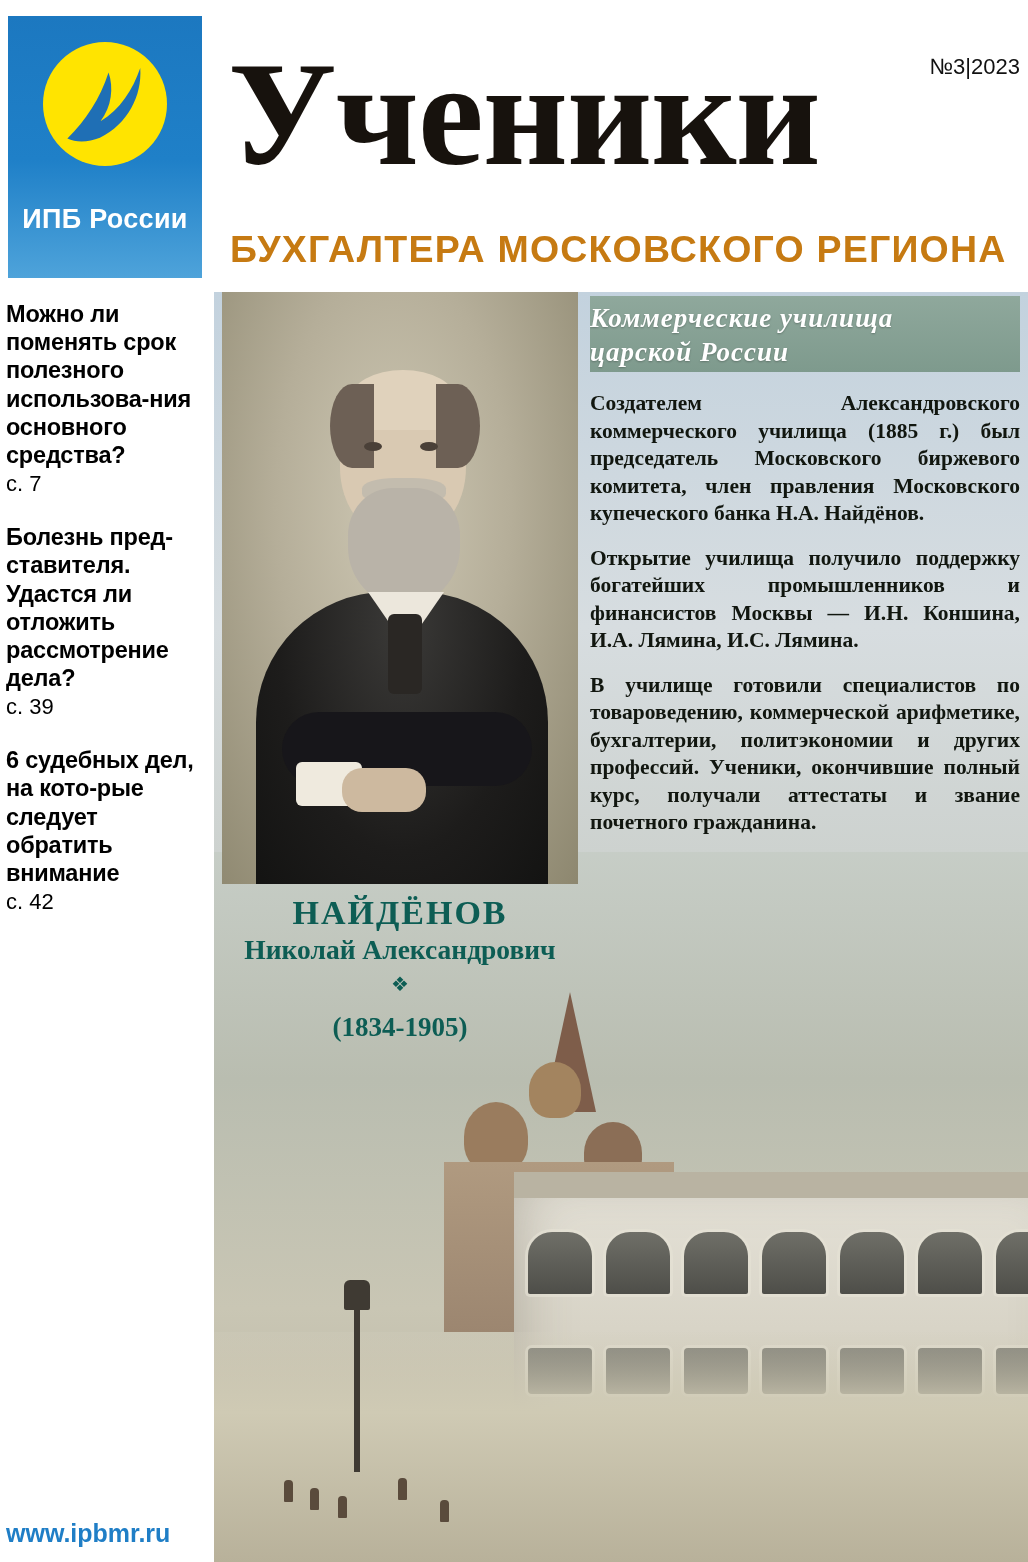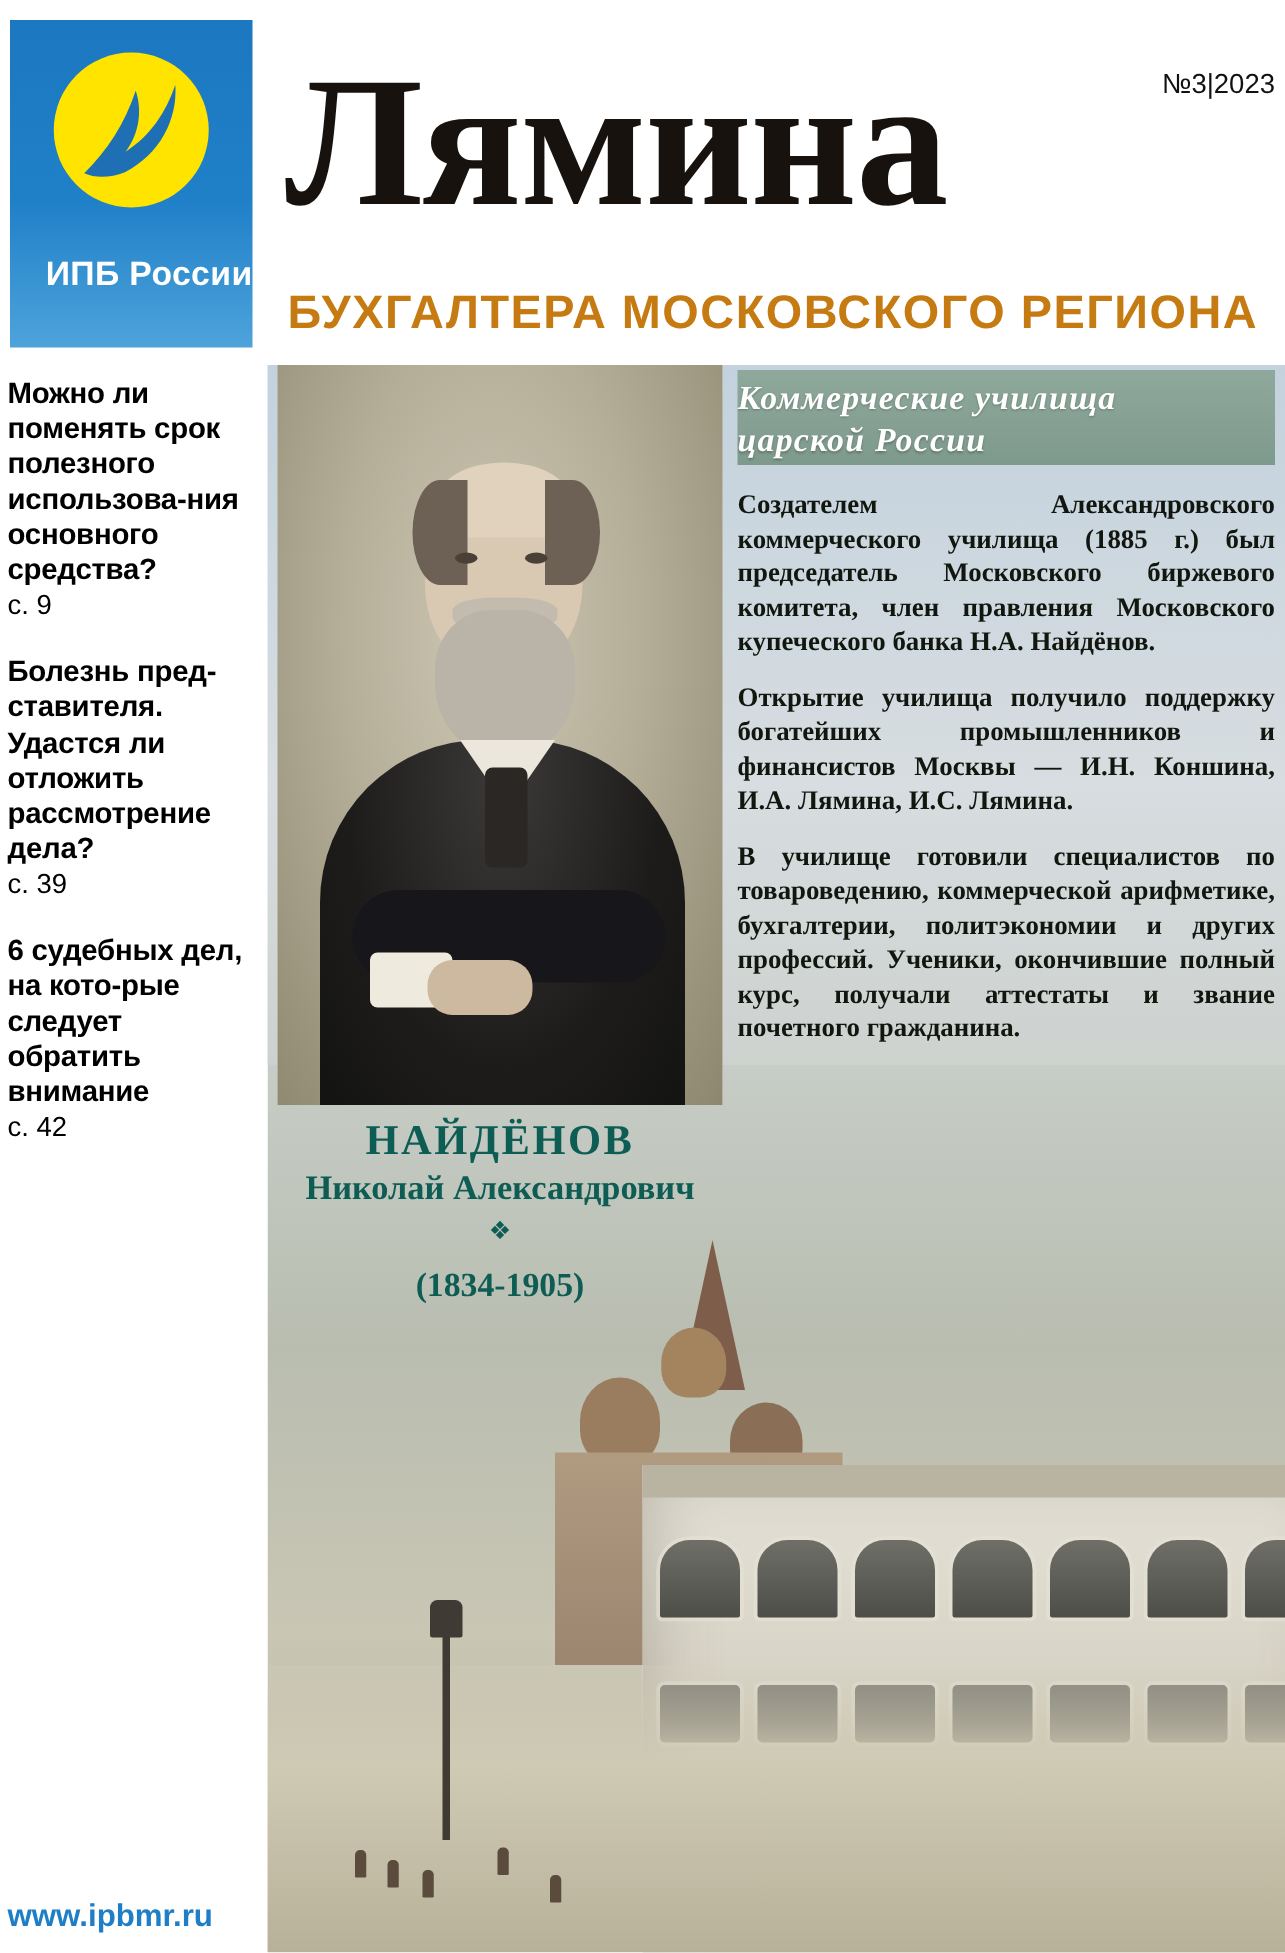--- a/index.html
+++ b/index.html
@@ -47,21 +47,21 @@
     top: 52px;
     transform: translateX(-50%) rotate(-12deg);
     width: 96px;
     height: 72px;
   }
   #logo-text {
     position: absolute;
     left: 0;
     top: 188px;
     width: 100%;
-    text-align: right;
+    text-align: center;
     color: #ffffff;
     font-size: 27px;
     font-weight: bold;
     letter-spacing: 0.3px;
     font-family: "Liberation Sans", sans-serif;
   }
 
   #toc {
     position: absolute;
     left: 6px;
@@ -411,38 +411,38 @@
     <div id="logo-circle"></div>
     <svg id="logo-bird" viewBox="0 0 96 72">
       <path d="M4 62 C 26 48, 44 30, 58 6 C 60 22, 54 40, 40 52 C 62 44, 78 28, 90 8 C 86 36, 66 60, 36 68 C 24 70, 12 68, 4 62 Z" fill="#1f6fb5"></path>
     </svg>
     <div id="logo-text">ИПБ России</div>
   </div>
 
   <div id="toc">
     <div class="toc-item">
       <p class="toc-title">Можно ли поменять срок полезного использова-ния основного средства?</p>
-      <p class="toc-page">с. 9</p>
+      <p class="toc-page">с. 7</p>
     </div>
     <div class="toc-item">
       <p class="toc-title">Болезнь пред-ставителя. Удастся ли отложить рассмотрение дела?</p>
       <p class="toc-page">с. 39</p>
     </div>
     <div class="toc-item">
       <p class="toc-title">6 судебных дел, на кото-рые следует обратить внимание</p>
       <p class="toc-page">с. 42</p>
     </div>
   </div>
 
   <div id="site-url">www.ipbmr.ru</div>
 </div>
 
 <div id="masthead">
   <div id="issue-no">№3|2023</div>
-  <div id="main-title">Лямина</div>
+  <div id="main-title">Ученики</div>
   <div id="subtitle">БУХГАЛТЕРА МОСКОВСКОГО РЕГИОНА</div>
 </div>
 
 <div id="cover-area">
 
   <div id="painting">
     <div id="sky"></div>
 
     <div id="cath">
       <div class="spire"></div>

